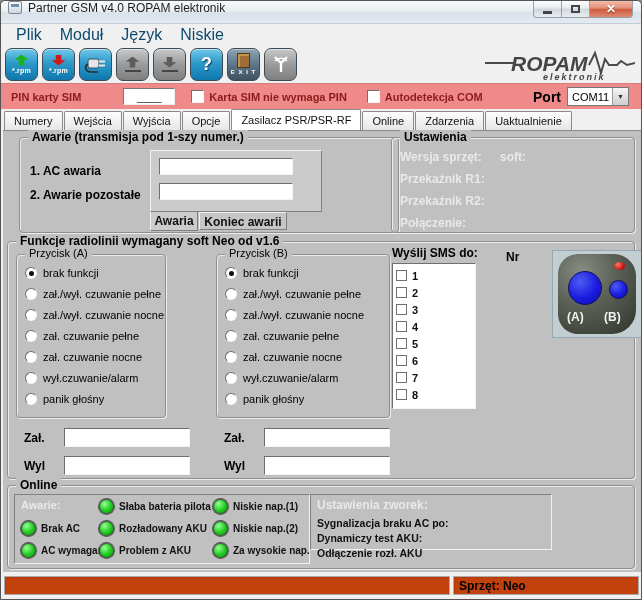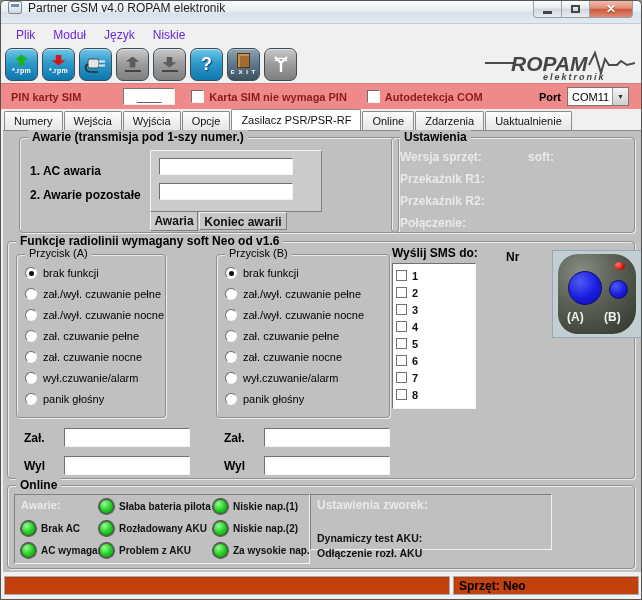--- a/index.html
+++ b/index.html
@@ -25,21 +25,21 @@
         background:linear-gradient(#fdfdfd,#e7ebef 45%,#cfd6dd 50%,#e9edf1); }
   .wc.min { width:29px; border-radius:0 0 0 4px; }
   .wc.max { width:27px; border-left:none; border-right:none; }
   .wc.close { width:44px; border-radius:0 0 4px 0;
         background:linear-gradient(#f3bcab,#e29077 45%,#cf5a3e 52%,#dd8c72); }
   .glyph-min { width:9px; height:3px; background:#444; margin-top:7px; }
   .glyph-max { width:9px; height:8px; border:2px solid #444; background:transparent; }
   .glyph-close { color:#fff; font-weight:bold; font-size:12px; text-shadow:0 1px 1px #7e2a16; }
   
   .menubar { position:absolute; top:23px; left:0; right:0; height:21px; display:flex; align-items:center; padding-left:6px; background:#f0f0f0; }
-  .menuitem { padding:3px 9px; font-size:12px; color:#6d28d9; }
+  .menuitem { padding:3px 9px; font-size:16px; color:#0c4a6e; }
   
   .toolbar { position:absolute; top:44px; left:0; right:0; height:38px; display:flex; align-items:center; padding-left:4px; gap:4px; background:#f0f0f0; }
   .tbtn { width:33px; height:33px; border-radius:7px; border:1px solid #3c4b55; display:flex; flex-direction:column; align-items:center; justify-content:center; position:relative; }
   .tbtn.blue { background:linear-gradient(180deg,#6fc8ea 0%,#2e9ac9 45%,#0e77ad 100%); box-shadow:inset 0 1px 0 rgba(255,255,255,.55); }
   .tbtn.gray { background:linear-gradient(180deg,#c9c9c9 0%,#9b9b9b 50%,#7f7f7f 100%); box-shadow:inset 0 1px 0 rgba(255,255,255,.5); }
   .tbtn.dark { background:linear-gradient(180deg,#8ea4b2 0%,#5d7689 50%,#3e5260 100%); box-shadow:inset 0 1px 0 rgba(255,255,255,.4); }
   .arrow { width:14px; height:11px; }
   .arrow.up { clip-path:polygon(50% 0,100% 48%,70% 48%,70% 100%,30% 100%,30% 48%,0 48%); }
   .arrow.down { clip-path:polygon(50% 100%,100% 52%,70% 52%,70% 0,30% 0,30% 52%,0 52%); }
   .arrow.green { background:#17b317; }
@@ -52,21 +52,21 @@
   .exittext { font-size:6px; font-weight:bold; color:#fff; letter-spacing:1px; margin-top:1px; }
   .logo { position:absolute; right:6px; top:2px; }
   
   .pinbar { position:absolute; top:82px; left:0; right:0; height:26px; background:#ee8a8a; display:flex; align-items:center; color:#8e1b1b; font-weight:bold; border-top:1px solid #d87c7c; }
   .pinlabel { margin-left:10px; font-size:11px; }
   .pininput { margin-left:42px; width:52px; height:17px; background:#fff; border:1px solid #777; border-right-color:#eee; border-bottom-color:#eee; font-family:"Liberation Sans",sans-serif; font-size:11px; text-align:center; color:#222; }
   .cbrow { display:flex; align-items:center; gap:5px; }
   .cbrow.first { margin-left:16px; } .cbrow.second { margin-left:20px; }
   .cbox { width:13px; height:13px; background:#fff; border:1px solid; border-color:#6e6e6e #f2f2f2 #f2f2f2 #6e6e6e; }
   .cblabel { font-size:11px; }
-  .portlabel { margin-left:auto; color:#000; font-size:11px; }
+  .portlabel { margin-left:auto; color:#000; font-size:14px; }
   .portselect { margin:0 12px 0 6px; width:62px; height:19px; background:#fff; border:1px solid #777; display:flex; align-items:center; }
   .portvalue { flex:1; padding-left:4px; font-size:11px; font-weight:normal; color:#000; }
   .dropbtn { width:16px; height:100%; background:linear-gradient(#f4f4f4,#cfcfcf); border-left:1px solid #999; display:flex; align-items:center; justify-content:center; font-size:7px; color:#333; }
   
   .tabstrip { position:absolute; top:108px; left:0; right:0; height:21px; display:flex; align-items:flex-end; padding-left:3px; background:#f0f0f0; }
   .tab { height:19px; padding:3px 9px 0 9px; font-size:11px; background:linear-gradient(#fdfdfd,#e6e6e6); border:1px solid #8a8a8a; border-bottom:none; border-radius:2px 2px 0 0; margin-right:1px; white-space:nowrap; }
   .tab.active { height:21px; background:#fff; position:relative; z-index:3; padding-top:4px; }
   
   .content { position:absolute; top:129px; left:2px; width:638px; height:442px; background:#c0c0c0; border-top:1px solid #8a8a8a; }
   .groupbox { position:absolute; border:1px solid #8f8f8f; border-radius:4px; box-shadow:inset 1px 1px 0 #ececec, 1px 1px 0 #ececec; }
@@ -226,21 +226,21 @@
         <input class="field" style="left: 8px; top: 7px; width: 134px; height: 17px;" value="">
         <input class="field" style="left: 8px; top: 32px; width: 134px; height: 17px;" value="">
       </div>
       <div class="subtab active" style="left:130px; top:74px; width:48px; height:19px;">Awaria</div>
       <div class="subtab" style="left:179px; top:74px; width:88px; height:18px;">Koniec awarii</div>
     </div>
 
     <div class="groupbox" style="left:388px; top:6px; width:244px; height:96px;">
       <span class="gb-title">Ustawienia</span>
       <span class="ghosttext" style="left:8px; top:12px;">Wersja sprzęt:</span>
-      <span class="ghosttext" style="left:108px; top:12px;margin-left:28px;">soft:</span>
+      <span class="ghosttext" style="left:108px; top:12px;">soft:</span>
       <span class="ghosttext" style="left:8px; top:34px;">Przekaźnik R1:</span>
       <span class="ghosttext" style="left:8px; top:56px;">Przekaźnik R2:</span>
       <span class="ghosttext" style="left:8px; top:78px;">Połączenie:</span>
     </div>
 
     <div class="groupbox" style="left:4px; top:110px; width:628px; height:238px;">
       <span class="gb-title">Funkcje radiolinii wymagany soft Neo od v1.6</span>
 
       <div class="groupbox" style="left:8px; top:12px; width:150px; height:164px;">
         <span class="gb-title plain">Przycisk (A)</span>
@@ -401,20 +401,21 @@
             <span class="ledlabel">Problem z AKU</span>
           </div>
         <div class="ledcell" style="left:198px; top:48px;">
             <span class="led"></span>
             <span class="ledlabel">Za wysokie nap.</span>
           </div>
       </div>
 
       <div class="sunkenpanel" style="left:302px; top:8px; width:242px; height:56px;">
         <span class="ghosttext" style="left:6px; top:3px; font-size:12px;">Ustawienia zworek:</span>
+        <span class="zline" style="left:6px; top:22px;">Sygnalizacja braku AC po:</span>
         <span class="zline" style="left:6px; top:37px;">Dynamiczy test AKU:</span>
         <span class="zline" style="left:6px; top:52px;">Odłączenie rozł. AKU</span>
       </div>
     </div>
   </div>
 
   <div class="statusbar">
     <div class="statpanel" style="left:3px; width:446px;"></div>
     <div class="statpanel" style="left:452px; width:186px;">
       <div class="stattext">Sprzęt: Neo</div>

